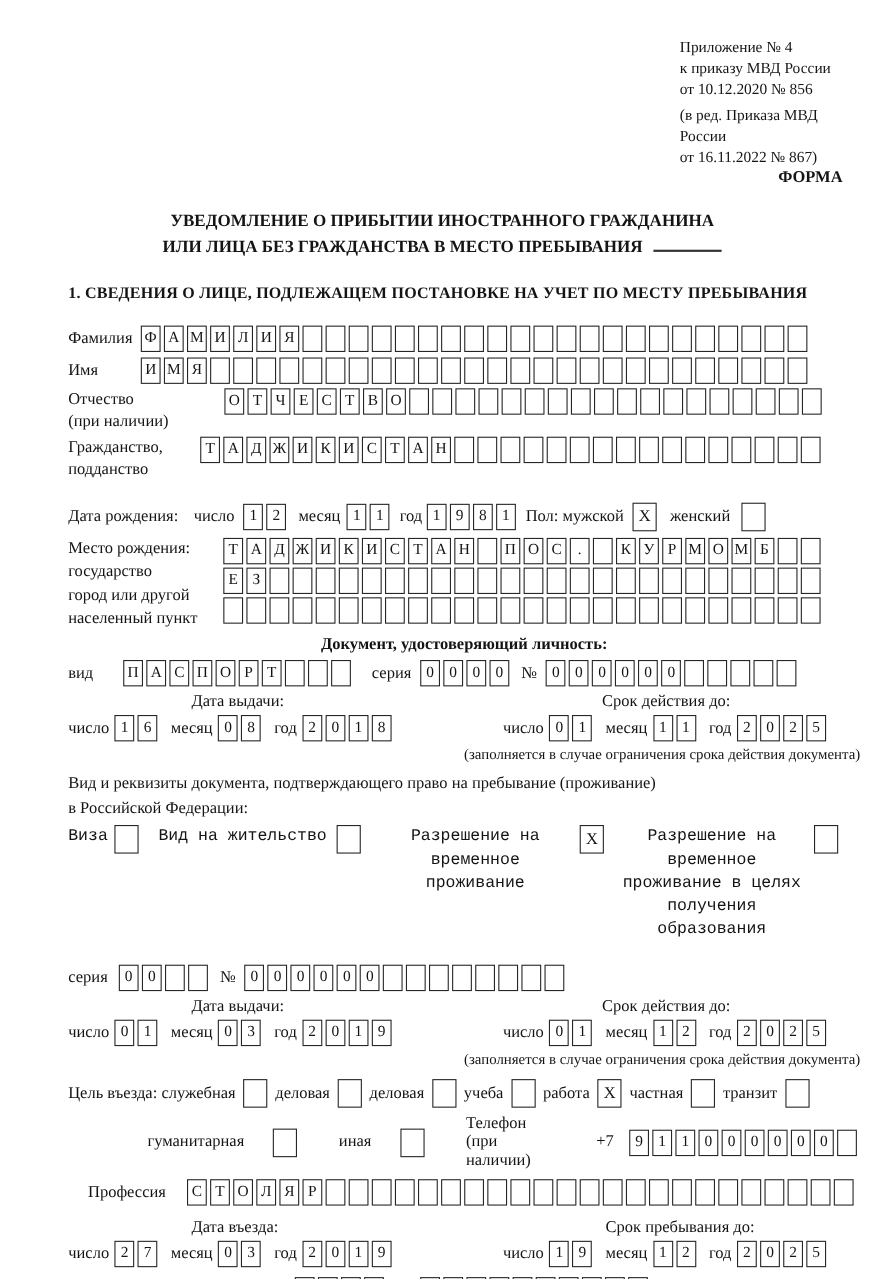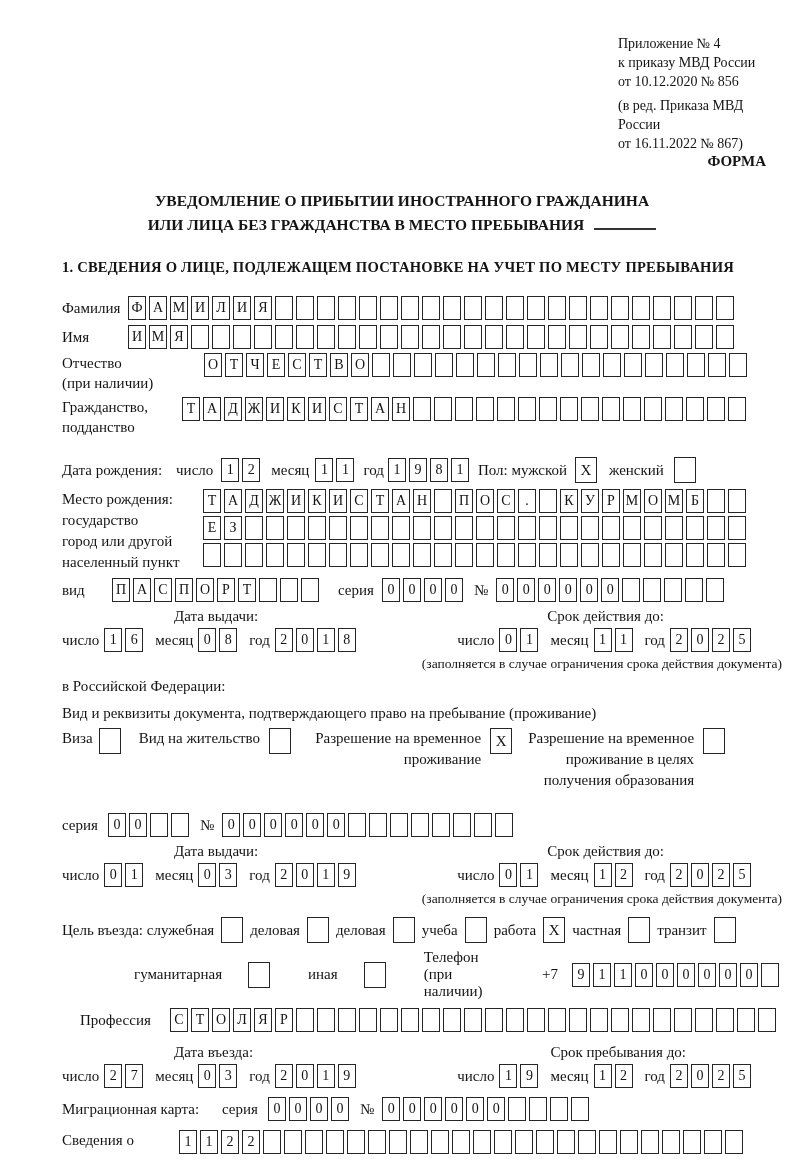--- a/index.html
+++ b/index.html
@@ -49,21 +49,21 @@
   .dh-right-entry{margin-left:auto;margin-right:96px;}
   .date-row{display:flex;align-items:center;margin-top:3px;}
   .dgrp{display:flex;align-items:center;}
   .dgrp .dlbl{margin-right:5px;}
   .dgrp .dlbl2{margin-left:9px;margin-right:5px;}
   .dgrp-right{margin-left:auto;margin-right:28px;}
   .limit-note{text-align:right;font-size:13.5px;margin-top:4px;}
 
   .options-row{display:flex;align-items:flex-start;margin-top:6px;font-size:15px;}
   .opt{display:flex;align-items:flex-start;}
-  .opt .txt{text-align:right;line-height:21px;}
+  .opt .txt{text-align:center;line-height:21px;font-family:Liberation Mono, monospace;}
   .opt .cbx{margin-left:9px;}
 
   .purpose-row{display:flex;align-items:center;gap:7px;font-size:15px;}
   .purpose-row2{display:flex;align-items:center;gap:14px;font-size:15px;padding-left:72px;}
   .gap12{margin-left:12px;} .gap24{margin-left:24px;} .gap14{margin-left:14px;} .gap18{margin-left:18px;}
 
   .bp{display:flex;align-items:flex-start;}
   .bp-labels{flex:0 0 141px;font-size:15px;line-height:21px;}
   .bp-rows{display:flex;flex-direction:column;gap:3px;}
 
@@ -350,20 +350,21 @@
           <span class="cell"></span>
           <span class="cell"></span>
           <span class="cell"></span>
           <span class="cell"></span>
           <span class="cell"></span>
           <span class="cell"></span>
         </span>
     </div>
   </div>
 
+  <div class="doc-heading">Документ, удостоверяющий личность:</div>
 
   <div class="row mt5">
     <span class="lbl lab-50">вид</span>
     <span class="cells">
         <span class="cell">П</span>
         <span class="cell">А</span>
         <span class="cell">С</span>
         <span class="cell">П</span>
         <span class="cell">О</span>
         <span class="cell">Р</span>
@@ -434,22 +435,22 @@
       <span class="cells">
           <span class="cell">2</span>
           <span class="cell">0</span>
           <span class="cell">2</span>
           <span class="cell">5</span>
         </span>
     </span>
   </div>
   <div class="limit-note">(заполняется в случае ограничения срока действия документа)</div>
 
+  <div class="lbl mt10">Вид и реквизиты документа, подтверждающего право на пребывание (проживание)</div>
   <div class="lbl mt6">в Российской Федерации:</div>
-  <div class="lbl mt10">Вид и реквизиты документа, подтверждающего право на пребывание (проживание)</div>
 
   <div class="options-row">
     <span class="opt">
       <span class="txt">Виза</span>
       <span class="cbx" style="margin-left:6px;"></span>
     </span>
     <span class="opt gap18">
       <span class="txt">Вид на жительство</span>
       <span class="cbx gap18"></span>
     </span>

